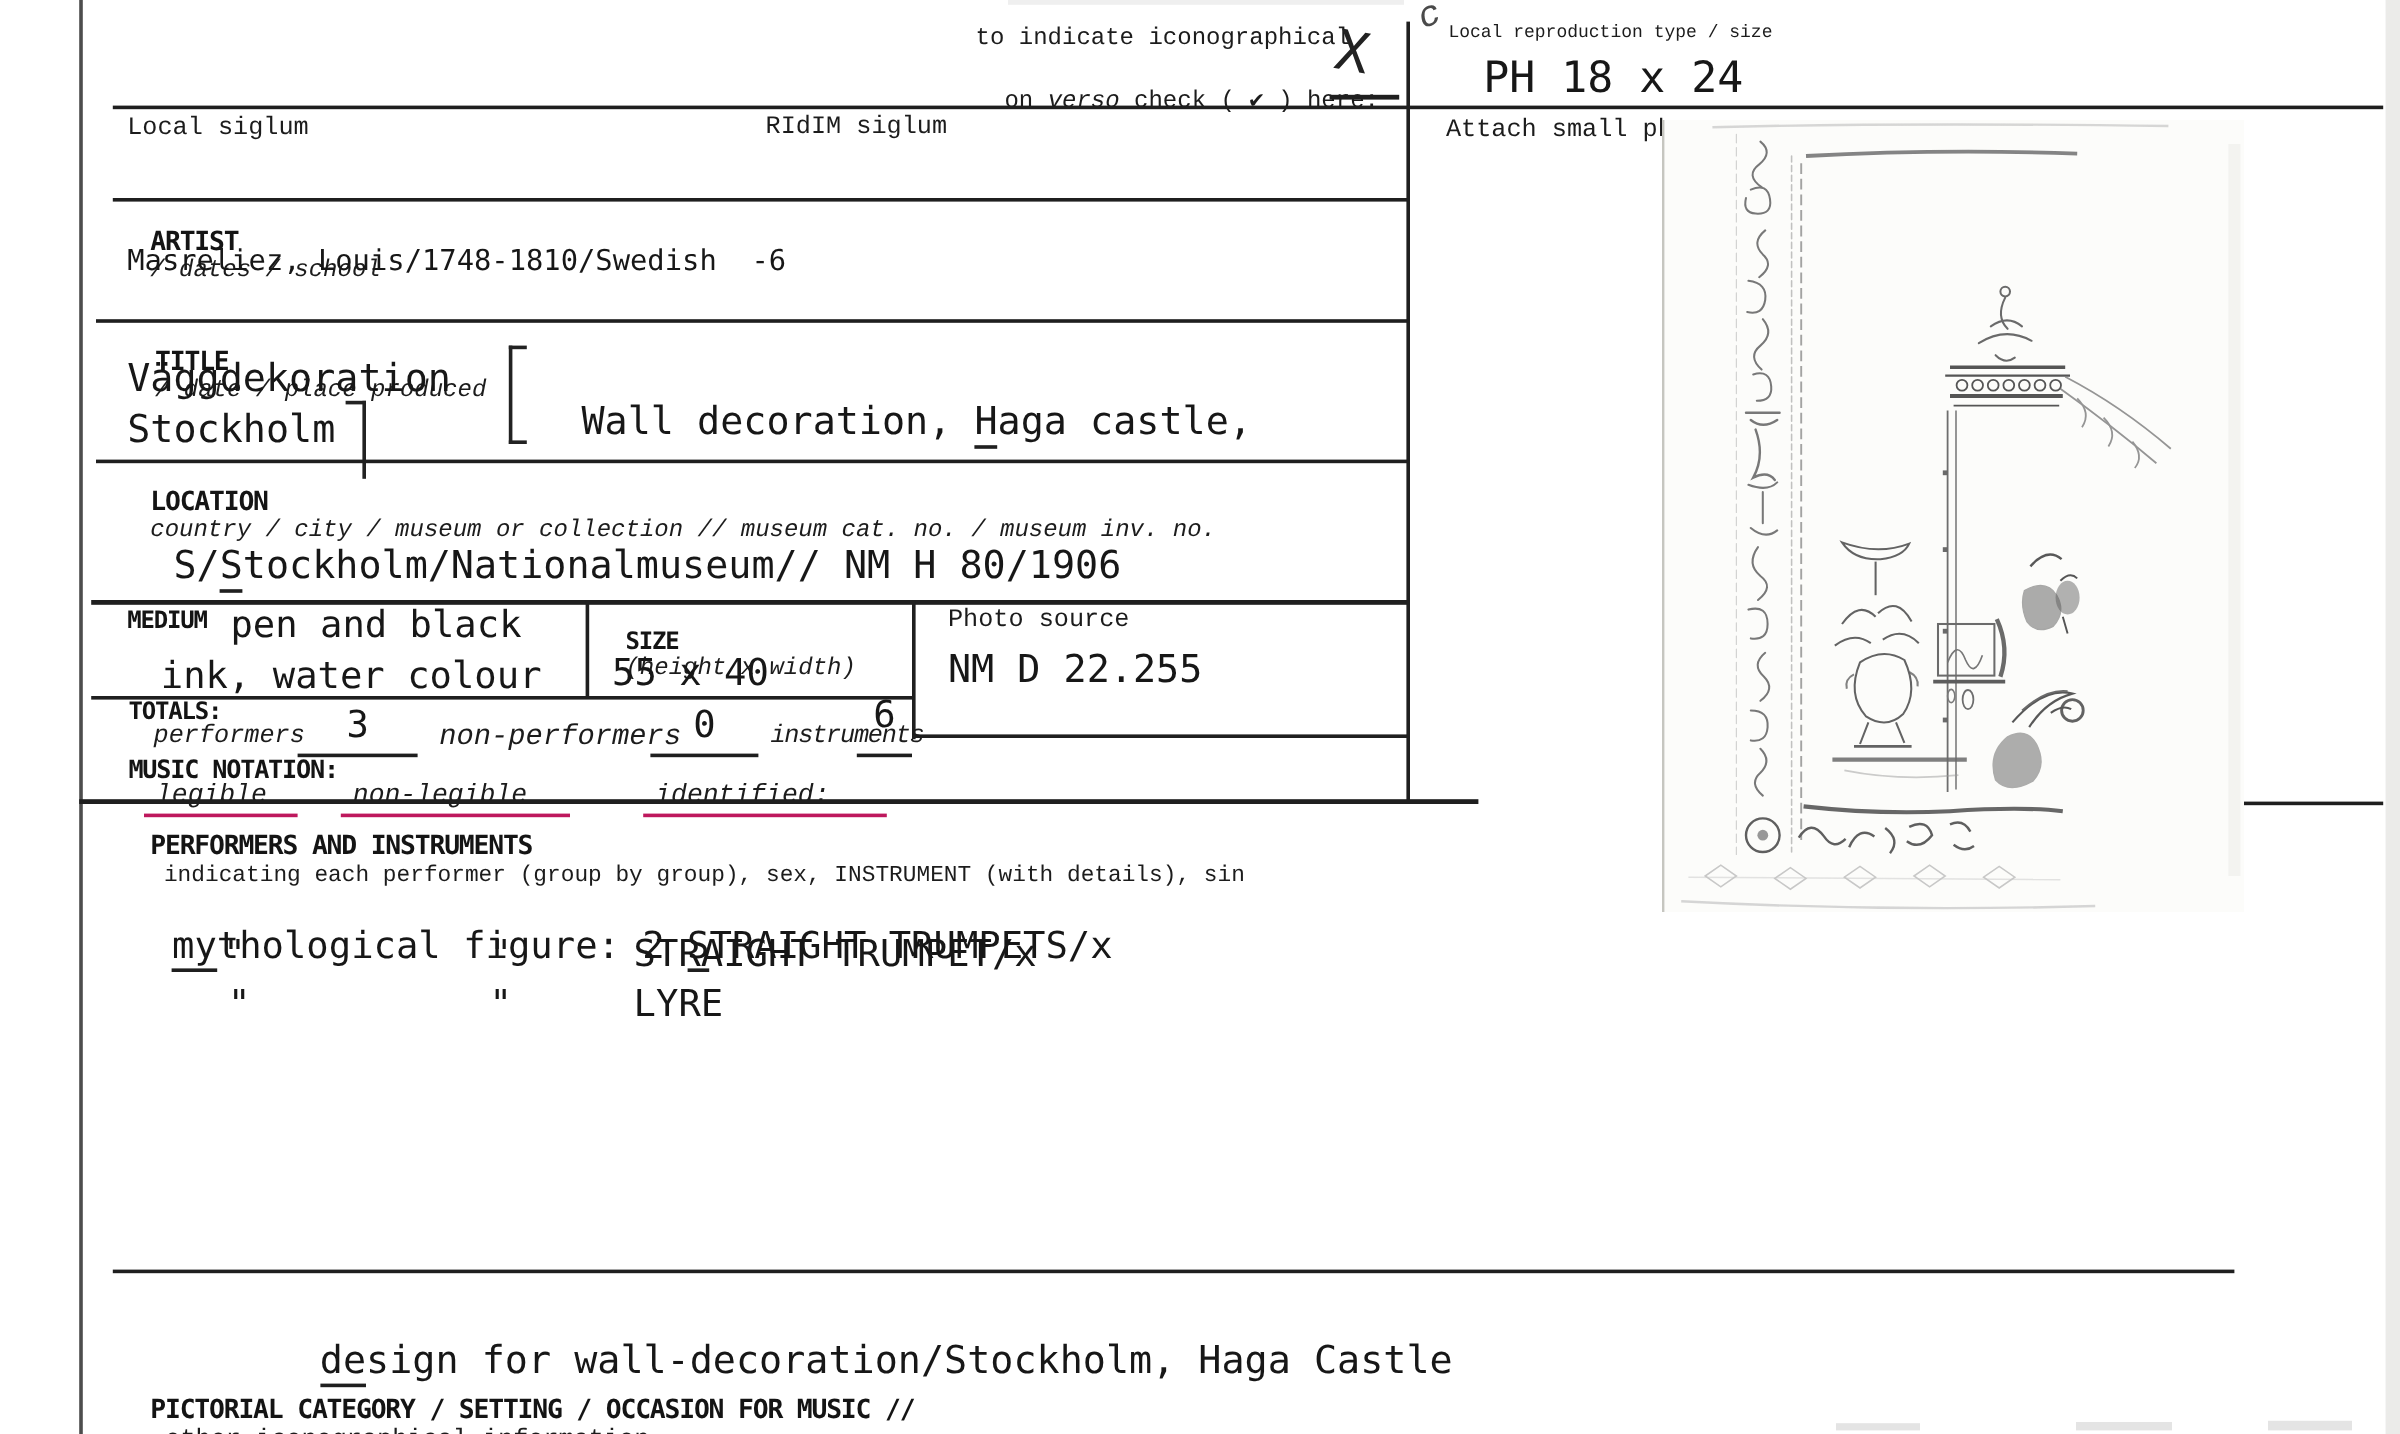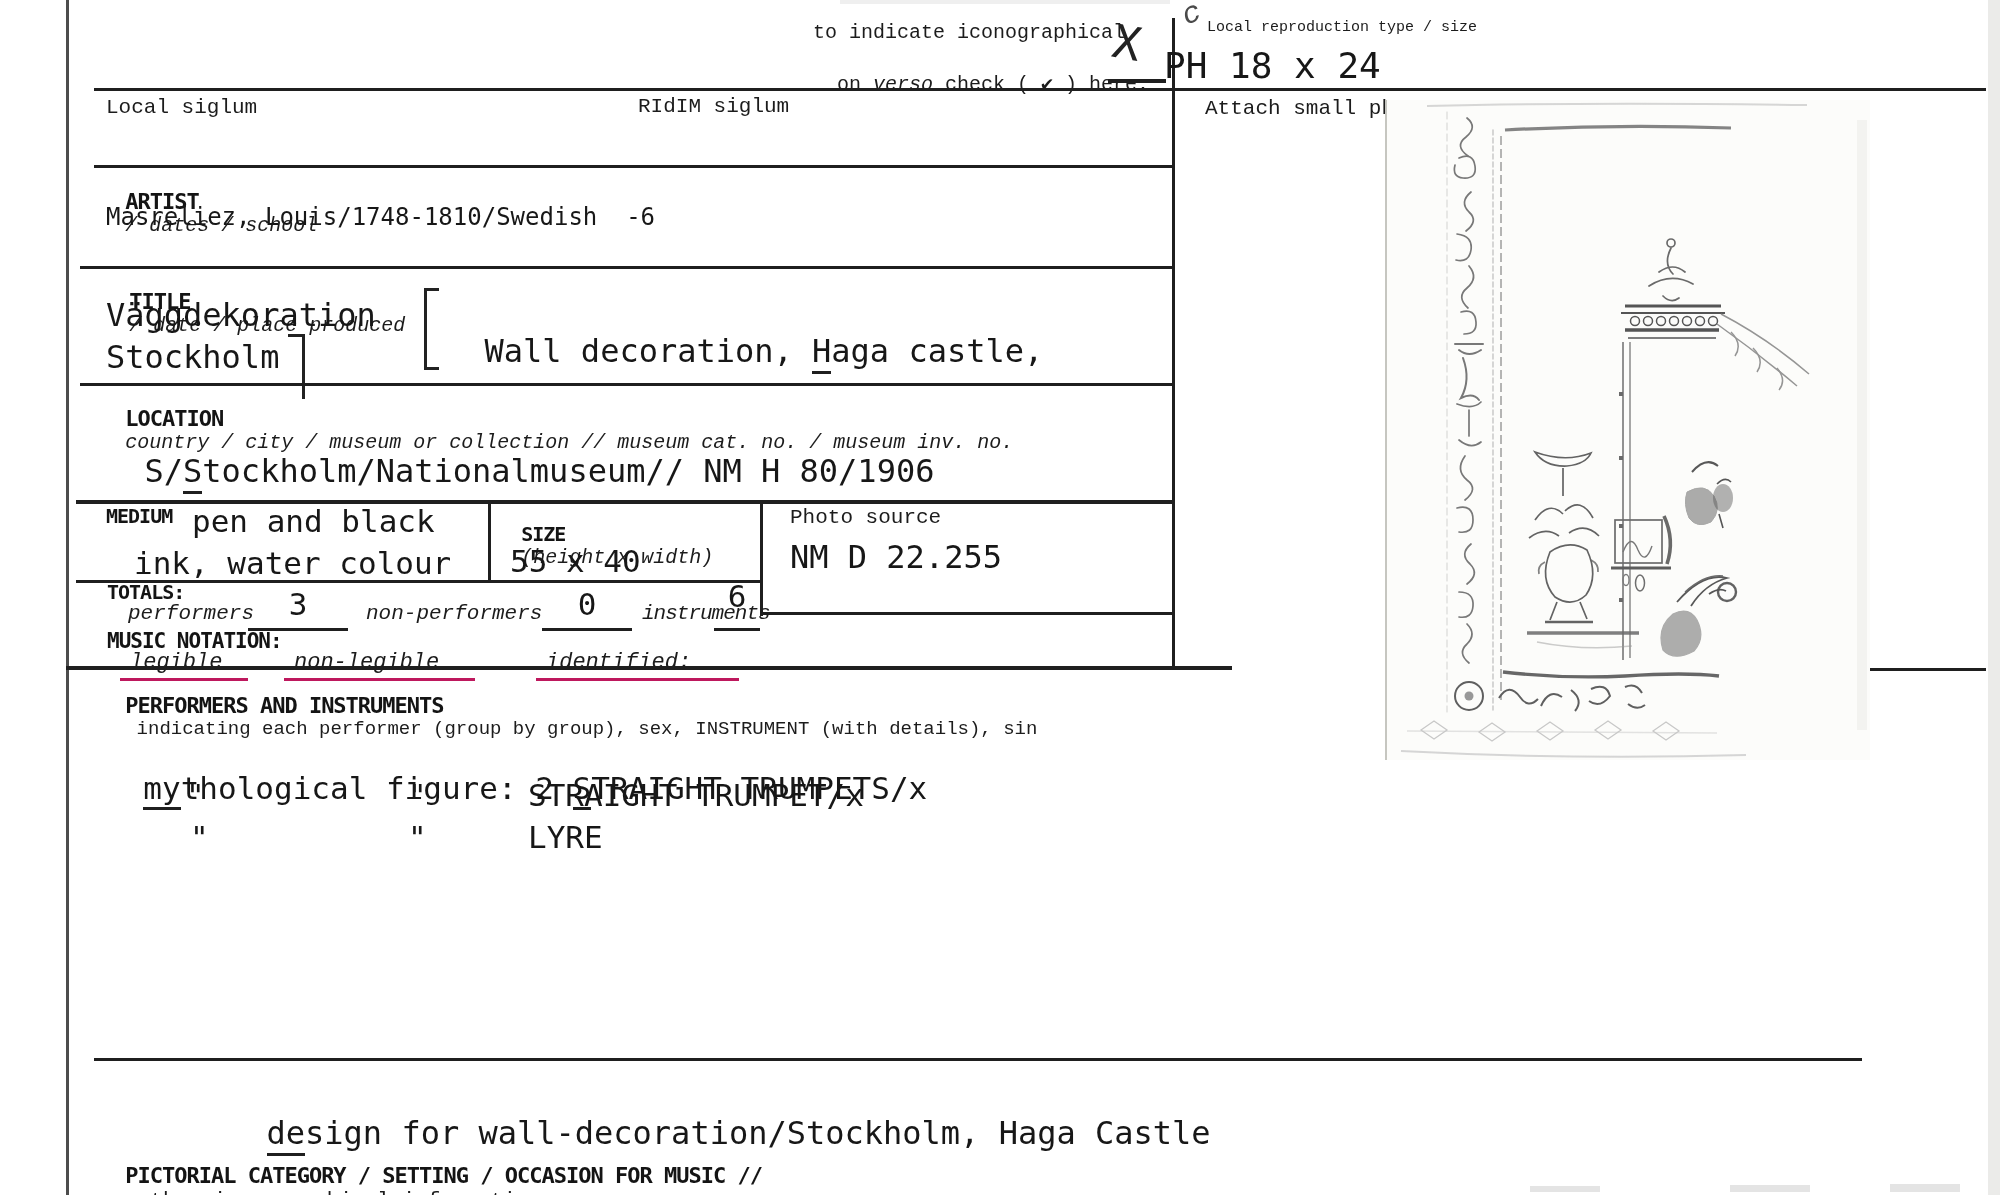--- a/index.html
+++ b/index.html
@@ -39,21 +39,21 @@
 <div class="abs cour" style="left:813px;top:52px;font-size:20px;">
   <span>on </span><span class="cour-i">verso</span><span> check ( ✔ ) here:</span>
 </div>
 <div class="abs typed" style="left:1113px;top:18px;font-size:46px;transform:rotate(10deg);color:#222;">X</div>
 <div class="hline" style="left:1108px;top:79px;width:58px;height:4px;"></div>
 
 <div class="vline" style="left:1172px;top:18px;width:3px;height:652px;"></div>
 
 <div class="abs cour-i" style="left:1183px;top:-2px;font-size:30px;color:#4a4a4a;transform:rotate(-20deg);">c</div>
 <div class="abs cour" style="left:1207px;top:20px;font-size:15px;">Local reproduction type / size</div>
-<div class="abs typed" style="left:1164px;top:46px;font-size:36px;text-align:right;">PH 18 x 24</div>
+<div class="abs typed" style="left:1236px;top:46px;font-size:36px;text-align:right;">PH 18 x 24</div>
 
 <div class="hline" style="left:94px;top:88px;width:1080px;height:3px;"></div>
 <div class="hline" style="left:1174px;top:88px;width:812px;height:3px;"></div>
 <div class="abs cour" style="left:106px;top:96px;font-size:21px;">Local siglum</div>
 <div class="abs cour" style="left:638px;top:95px;font-size:21px;">RIdIM siglum</div>
 <div class="abs cour" style="left:1205px;top:97px;font-size:21px;">Attach small ph</div>
 
 <div class="hline" style="left:94px;top:165px;width:1080px;height:3px;"></div>
 <div class="abs" style="left:106px;top:172px;">
   <span class="caps" style="font-size:22px;">ARTIST</span>
@@ -100,21 +100,21 @@
 <div class="abs typed" style="left:510px;top:544px;font-size:31px;">55 x 40</div>
 
 <div class="abs cour" style="left:790px;top:506px;font-size:21px;">Photo source</div>
 <div class="abs typed" style="left:790px;top:540px;font-size:32px;">NM D 22.255</div>
 
 <div class="abs caps" style="left:107px;top:581px;font-size:20px;">TOTALS:</div>
 <div class="abs cour-i" style="left:128px;top:602px;font-size:21px;">performers</div>
 <div class="blank" style="left:248px;top:586px;width:100px;height:42px;">
   <span class="typed">3</span>
 </div>
-<div class="abs cour-i" style="left:366px;top:602px;font-size:21px;text-align:right;">non-performers</div>
+<div class="abs cour-i" style="left:366px;top:602px;font-size:24px;text-align:right;">non-performers</div>
 <div class="blank" style="left:542px;top:586px;width:90px;height:42px;">
   <span class="typed">0</span>
 </div>
 <div class="abs cour-i" style="left:642px;top:602px;font-size:21px;letter-spacing:-1px;">instruments</div>
 <div class="blank" style="left:714px;top:578px;width:46px;height:50px;">
   <span class="typed">6</span>
 </div>
 
 <div class="abs caps" style="left:107px;top:630px;font-size:21px;">MUSIC NOTATION:</div>
 <div class="mnword cour-i" style="left:120px;top:650px;">legible</div>

